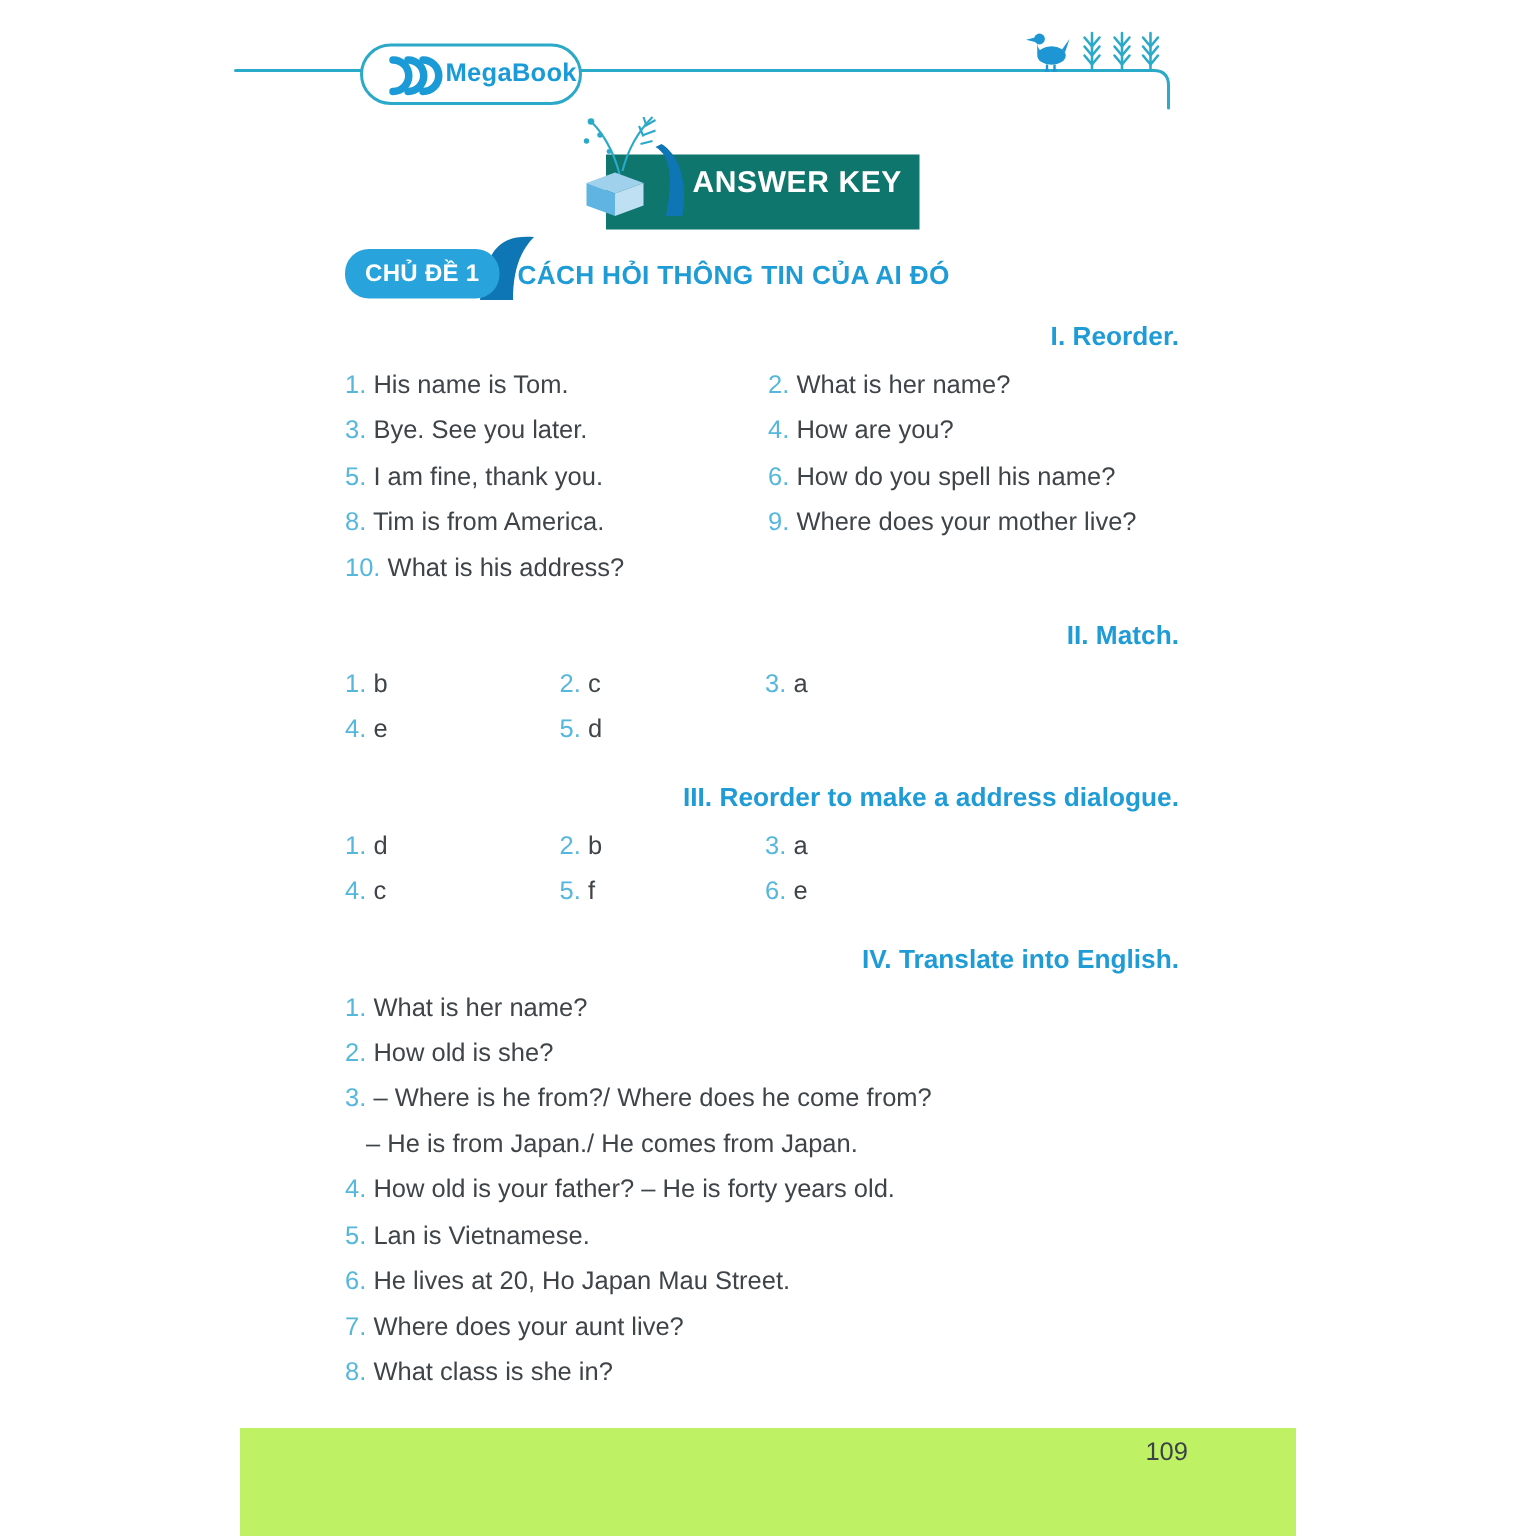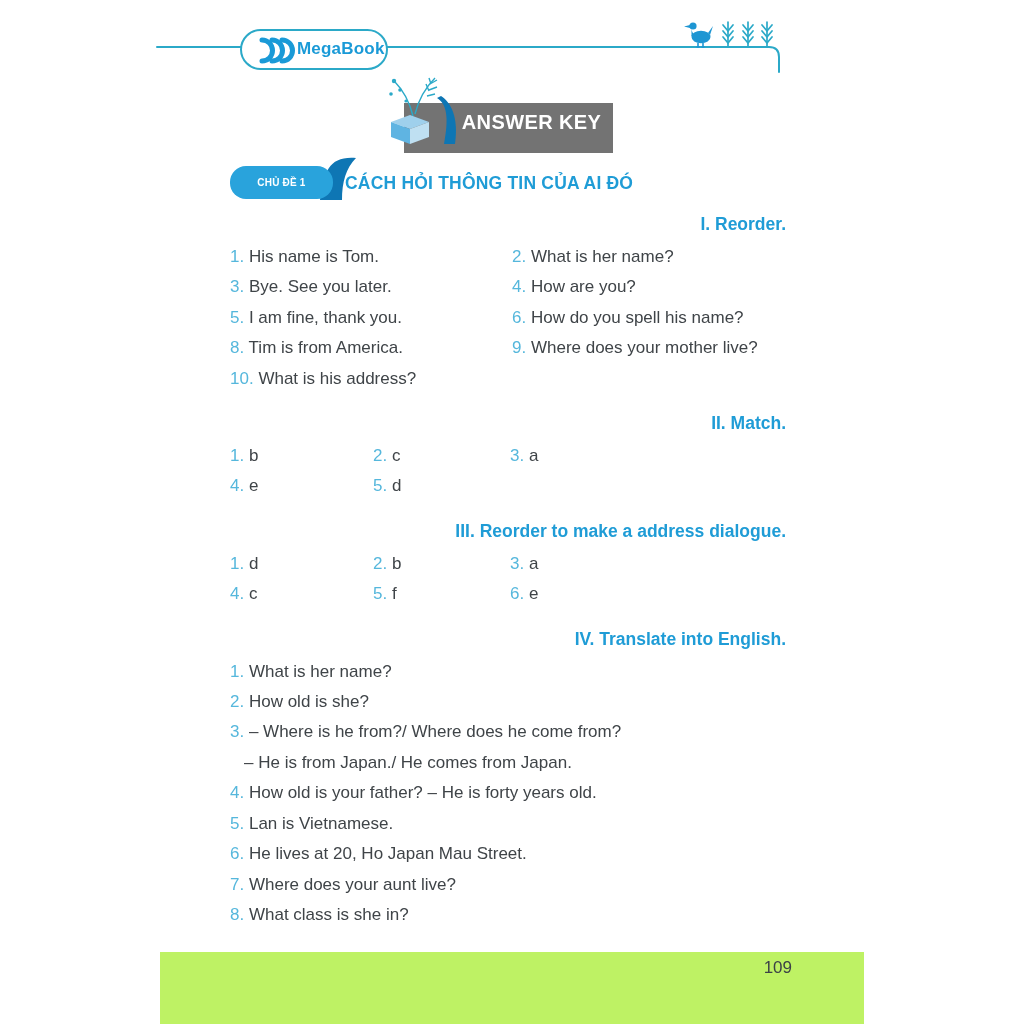--- a/index.html
+++ b/index.html
@@ -4,28 +4,28 @@
 <style>
   * { margin:0; padding:0; box-sizing:border-box; }
   html,body { width:1024px; height:1024px; background:#ffffff; font-family:"Liberation Sans", sans-serif; }
   .page { position:relative; width:1024px; height:1024px; background:#ffffff; overflow:hidden; }
 
   
   .header-svg { position:absolute; left:0; top:0; }
   .logo-text { position:absolute; left:297px; top:39px; font-size:17px; font-weight:600; color:#1A9AD7; letter-spacing:0.2px; }
 
   
-  .banner { position:absolute; left:404px; top:103px; width:209px; height:50px; background:#737373; z-index:2; }
+  .banner { position:absolute; left:404px; top:103px; width:209px; height:50px; background:#0f766e; z-index:2; }
   .banner-label { display:block; line-height:38px; text-align:center; padding-left:46px; color:#ffffff; font-size:20px; font-weight:bold; letter-spacing:0.4px; }
   .banner-icon { position:absolute; left:385px; top:74px; z-index:3; }
 
   
   .fold-svg { position:absolute; left:312px; top:152px; z-index:1; }
   .topic-badge { position:absolute; left:230px; top:166px; width:103px; height:33px; background:#29A3DC; border-radius:16px; z-index:2;
-                 color:#ffffff; font-size:10px; font-weight:bold; text-align:center; line-height:33px; letter-spacing:0.2px; }
+                 color:#ffffff; font-size:16px; font-weight:bold; text-align:center; line-height:33px; letter-spacing:0.2px; }
   .topic-title { position:absolute; left:345px; top:167px; height:32px; line-height:32px; color:#1F9CD6; font-size:17.5px; font-weight:bold; letter-spacing:0.2px; }
 
   
   .content { position:absolute; left:230px; top:214px; width:556px; }
   .sec-heading { color:#1F9CD6; font-size:17.5px; font-weight:bold; line-height:21px; margin:19px 0 7px 0;text-align:right; }
   .sec-heading.first { margin-top:0; }
   .item { line-height:30.4px; font-size:17px; color:#3F4448; }
   .num { color:#55B7DC; }
   .grid2 { display:grid; grid-template-columns:282px 1fr; }
   .grid3 { display:grid; grid-template-columns:143px 137px 1fr; }

